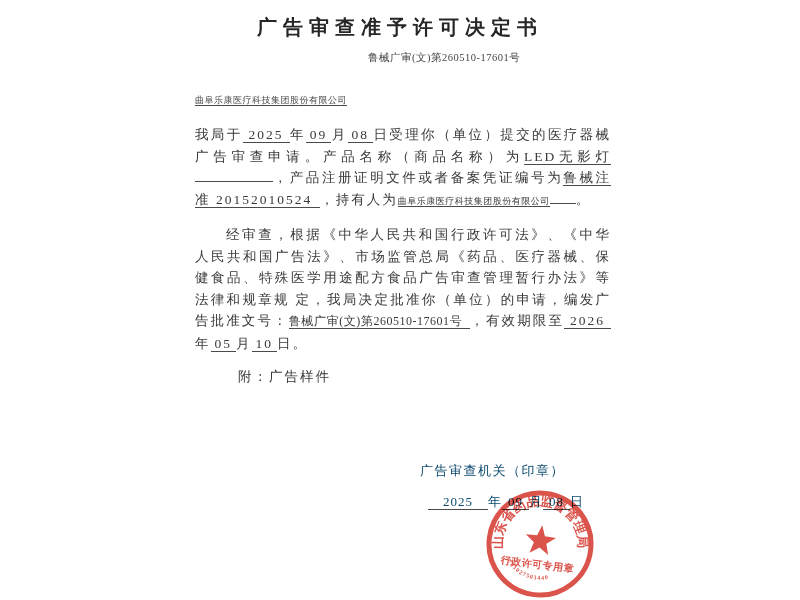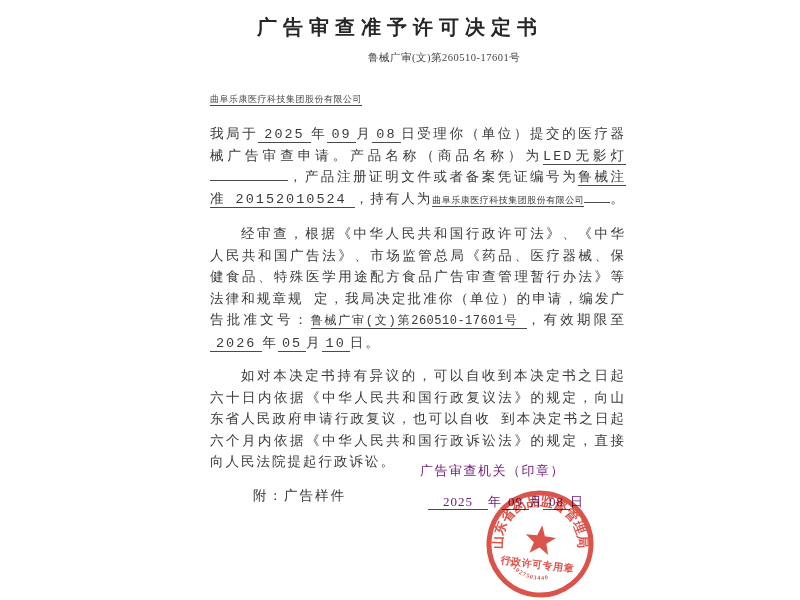--- a/index.html
+++ b/index.html
@@ -13,43 +13,42 @@
   .title{
     position:absolute;top:14px;left:0;right:0;margin:0;
     text-align:center;font-size:20px;font-weight:bold;color:#262626;
     letter-spacing:6px;
   }
   .doc-number{
     position:absolute;top:51px;left:368px;
     font-size:10.5px;color:#444;letter-spacing:0.5px;
   }
   .content{
-    position:absolute;left:210px;top:92px;width:416px;
+    position:absolute;left:195px;top:92px;width:416px;
     font-size:13.5px;line-height:21.5px;letter-spacing:2px;
     text-align:justify;
-    font-family:Liberation Mono, monospace;
   }
   .addressee{font-size:9px;letter-spacing:0.5px;line-height:16px;color:#4a4a4a;}
   .para{margin:0;padding:0;}
   .para.indent{text-indent:31px;margin-top:12px;}
   .p1{margin-top:16px;}
   .u{border-bottom:1px solid #4a4a4a;padding-bottom:0px;}
   .u.pad{padding-left:6px;padding-right:6px;}
   .u.pad-sm{padding-left:4px;padding-right:4px;}
   .u.pad-wide{padding-left:15px;padding-right:15px;}
   .u.small{font-size:9px;letter-spacing:0.5px;}
   .u.num{font-size:12px;letter-spacing:0.5px;padding-right:8px;}
   .u.cert{padding-right:8px;}
   .fill{display:inline-block;border-bottom:1px solid #4a4a4a;height:13px;vertical-align:baseline;}
   .fill.product{width:78px;}
   .fill.holder{width:26px;}
   .attachment{margin:12px;text-indent:31px;}
   .signature{
     position:absolute;left:420px;top:462px;
-    font-size:13px;letter-spacing:1.5px;color:#701a75;
+    font-size:13px;letter-spacing:1.5px;color:#0c4a6e;
   }
   .sig-date{margin-top:13px;margin-left:8px;font-size:13px;letter-spacing:1px;}
   .seal{
     position:absolute;left:485px;top:489px;width:110px;height:110px;
     transform:rotate(7deg);
     mix-blend-mode:multiply;opacity:0.92;
     pointer-events:none;
   }
   .seal svg{width:100%;height:100%;}
   .seal text{font-family:"Liberation Serif","DejaVu Serif",serif;font-weight:bold;}
@@ -64,21 +63,20 @@
   <div class="doc-number">鲁械广审(文)第260510-17601号</div>
 
   <div class="content">
 
     <div class="addressee"><span class="u">曲阜乐康医疗科技集团股份有限公司</span></div>
 
     <p class="para p1"><span>我局于</span><span class="u pad">2025</span><span>年</span><span class="u pad-sm">09</span><span>月</span><span class="u pad-sm">08</span><span>日受理你（单位）提交的医疗器械广告审查申请。产品名称（商品名称）为</span><span class="u">LED无影灯</span><span class="fill product"></span><span>，产品注册证明文件或者备案凭证编号为</span><span class="u cert">鲁械注准 20152010524</span><span>，持有人为</span><span class="u small">曲阜乐康医疗科技集团股份有限公司</span><span class="fill holder"></span><span>。</span></p>
 
     <p class="para indent"><span>经审查，根据《中华人民共和国行政许可法》、《中华人民共和国广告法》、市场监管总局《药品、医疗器械、保健食品、特殊医学用途配方食品广告审查管理暂行办法》等法律和规章规 定，我局决定批准你（单位）的申请，编发广告批准文号：</span><span class="u num">鲁械广审(文)第260510-17601号</span><span>，有效期限至</span><span class="u pad">2026</span><span>年</span><span class="u pad-sm">05</span><span>月</span><span class="u pad-sm">10</span><span>日。</span></p>
 
-    <p class="para indent">如对本决定书持有异议的，可以自收到本决定书之日起六十日内依据《中华人民共和国行政复议法》的规定，向山东省人民政府申请行政复议，也可以自收 到本决定书之日起六个月内依据《中华人民共和国行政诉讼法》的规定，直接向人民法院提起行政诉讼。</p>
 
     <p class="attachment">附：广告样件</p>
 
   </div>
 
   <div class="signature">
     <div>广告审查机关（印章）</div>
     <div class="sig-date"><span class="u pad-wide">2025</span><span>年</span><span class="u pad">09</span><span>月</span><span class="u pad">08</span><span>日</span></div>
   </div>
 

